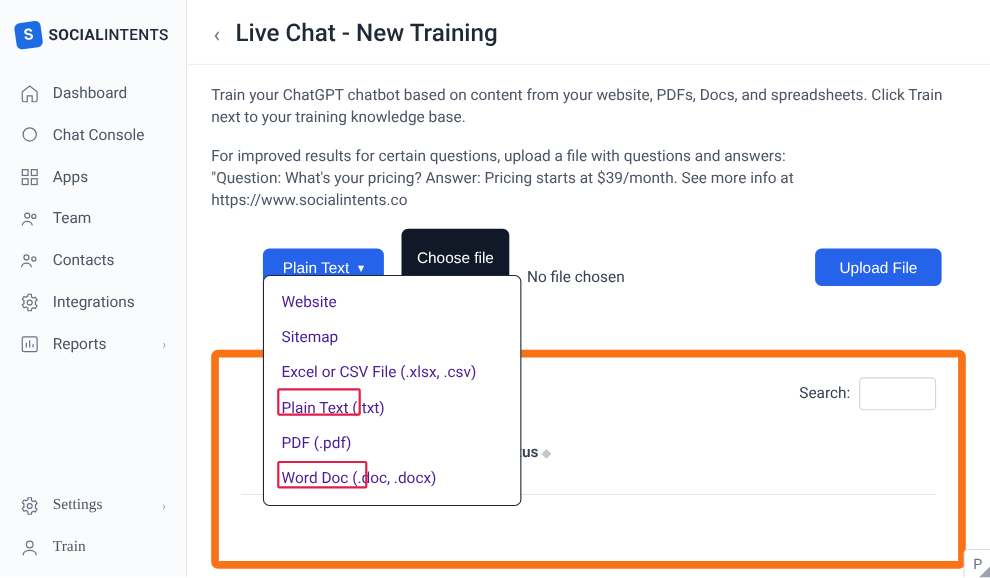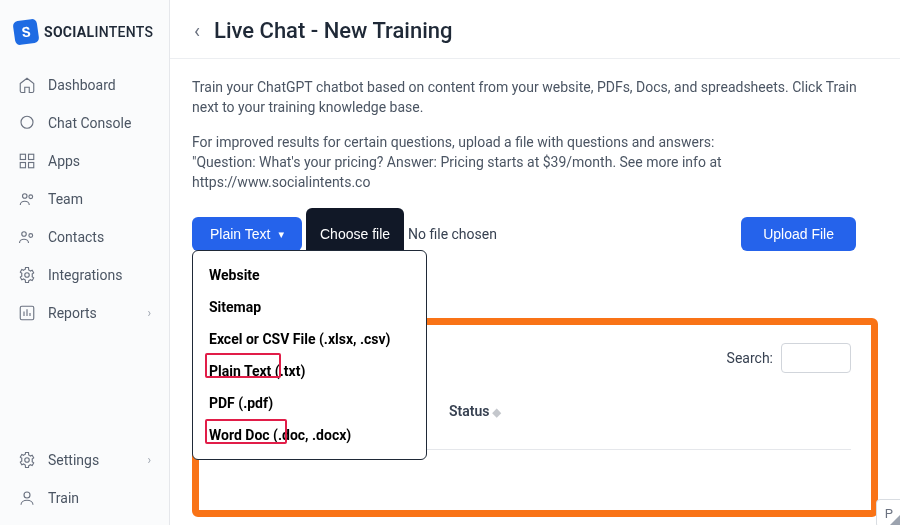--- a/index.html
+++ b/index.html
@@ -8,36 +8,36 @@
     .sidebar { width: 170px; border-right: 1px solid #e5e7eb; display: flex; flex-direction: column; background: #fafbfc; }
     .logo { display: flex; align-items: center; gap: 6px; padding: 20px 14px 24px; }
     .logo-mark { width: 24px; height: 24px; background: #1e6be3; border-radius: 5px; display: flex; align-items: center; justify-content: center; color: #fff; font-weight: bold; font-size: 14px; transform: rotate(-8deg); }
     .logo-text { font-weight: 500; font-size: 14px; letter-spacing: 0.3px; color: #1f2937; }
     .logo-text .bold { font-weight: 700; }
     .nav { display: flex; flex-direction: column; gap: 4px; padding: 0 8px; }
     .nav-item { display: flex; align-items: center; gap: 12px; padding: 8px 10px; color: #4b5563; font-size: 14px; cursor: pointer; border-radius: 4px; text-align: center; }
     .nav-icon { width: 18px; height: 18px; flex-shrink: 0; stroke: #6b7280; stroke-width: 1.5; fill: none; }
     .nav-chevron { margin-left: auto; color: #9ca3af; font-size: 12px; }
     .sidebar-bottom { margin-top: auto; padding: 0 8px 8px; }
-    .sidebar-bottom .nav-item { padding: 10px 10px; }
+    .sidebar-bottom .nav-item { padding: 10px 10px; font-family: Liberation Serif, serif; }
     .main { flex: 1; display: flex; flex-direction: column; overflow: hidden; }
     .page-header { display: flex; align-items: center; gap: 10px; padding: 18px 20px 15px; border-bottom: 1px solid #eceef1; }
     .back-btn { font-size: 20px; color: #6b7280; cursor: pointer; padding: 0 4px; }
     .page-title { font-size: 22px; font-weight: 500; color: #1f2937; }
     .content { padding: 18px 22px; overflow: hidden; position: relative; }
     .intro { color: #4b5563; font-size: 14px; line-height: 1.45; margin-bottom: 14px; }
-    .row-controls { display: flex; align-items: center; gap: 4px; margin-top: 16px; position: relative; }
+    .row-controls { display: flex; align-items: flex-end; gap: 16px; margin-top: 16px; position: relative; margin-left: 47px; }
     .btn { display: inline-flex; align-items: center; gap: 8px; padding: 9px 18px; border-radius: 6px; font-size: 14px; font-weight: 500; cursor: pointer; border: none; }
     .btn-primary { background: #2563eb; color: #fff; }
     .btn-dark { background: #111827; color: #fff; padding: 18px 14px; }
     .btn-upload { background: #2563eb; color: #fff; margin-left: auto; padding: 9px 22px; }
     .dropdown-chevron { font-size: 11px; }
     .file-status { color: #374151; font-size: 14px; }
     .dropdown-menu { position: absolute; top: 42px; left: 0; width: 235px; background: #fff; border: 1px solid #1f2937; border-radius: 6px; padding: 8px 0; z-index: 10; }
-    .dropdown-item { padding: 8px 16px; font-size: 14px; color: #000000; cursor: pointer; font-weight: bold; }
+    .dropdown-item { padding: 8px 16px; font-size: 14px; color: #4c1d95; cursor: pointer; }
     .highlight-box { position: absolute; border: 2px solid #e11d48; border-radius: 2px; pointer-events: none; }
     .hbox1 { top: 102px; left: 12px; width: 76px; height: 25px; }
     .hbox2 { top: 168px; left: 12px; width: 82px; height: 25px; }
     .table-area { margin-top: 58px; border: 7px solid #f97316; border-radius: 6px; padding: 18px 20px 60px; background: #fff; }
     .search-wrap { display: flex; justify-content: flex-end; margin-bottom: 20px; align-items: center; gap: 8px; }
     .search-label { font-size: 14px; color: #374151; }
     .search-input { border: 1px solid #d1d5db; border-radius: 4px; padding: 6px 8px; font-size: 14px; width: 70px; }
     .table-head { display: flex; color: #374151; font-size: 14px; font-weight: 600; padding: 10px 0 14px; border-bottom: 1px solid #e5e7eb; flex-direction: column; }
     .th-status { margin-left: 230px; }
     .th-action { margin-left: 60px; }

